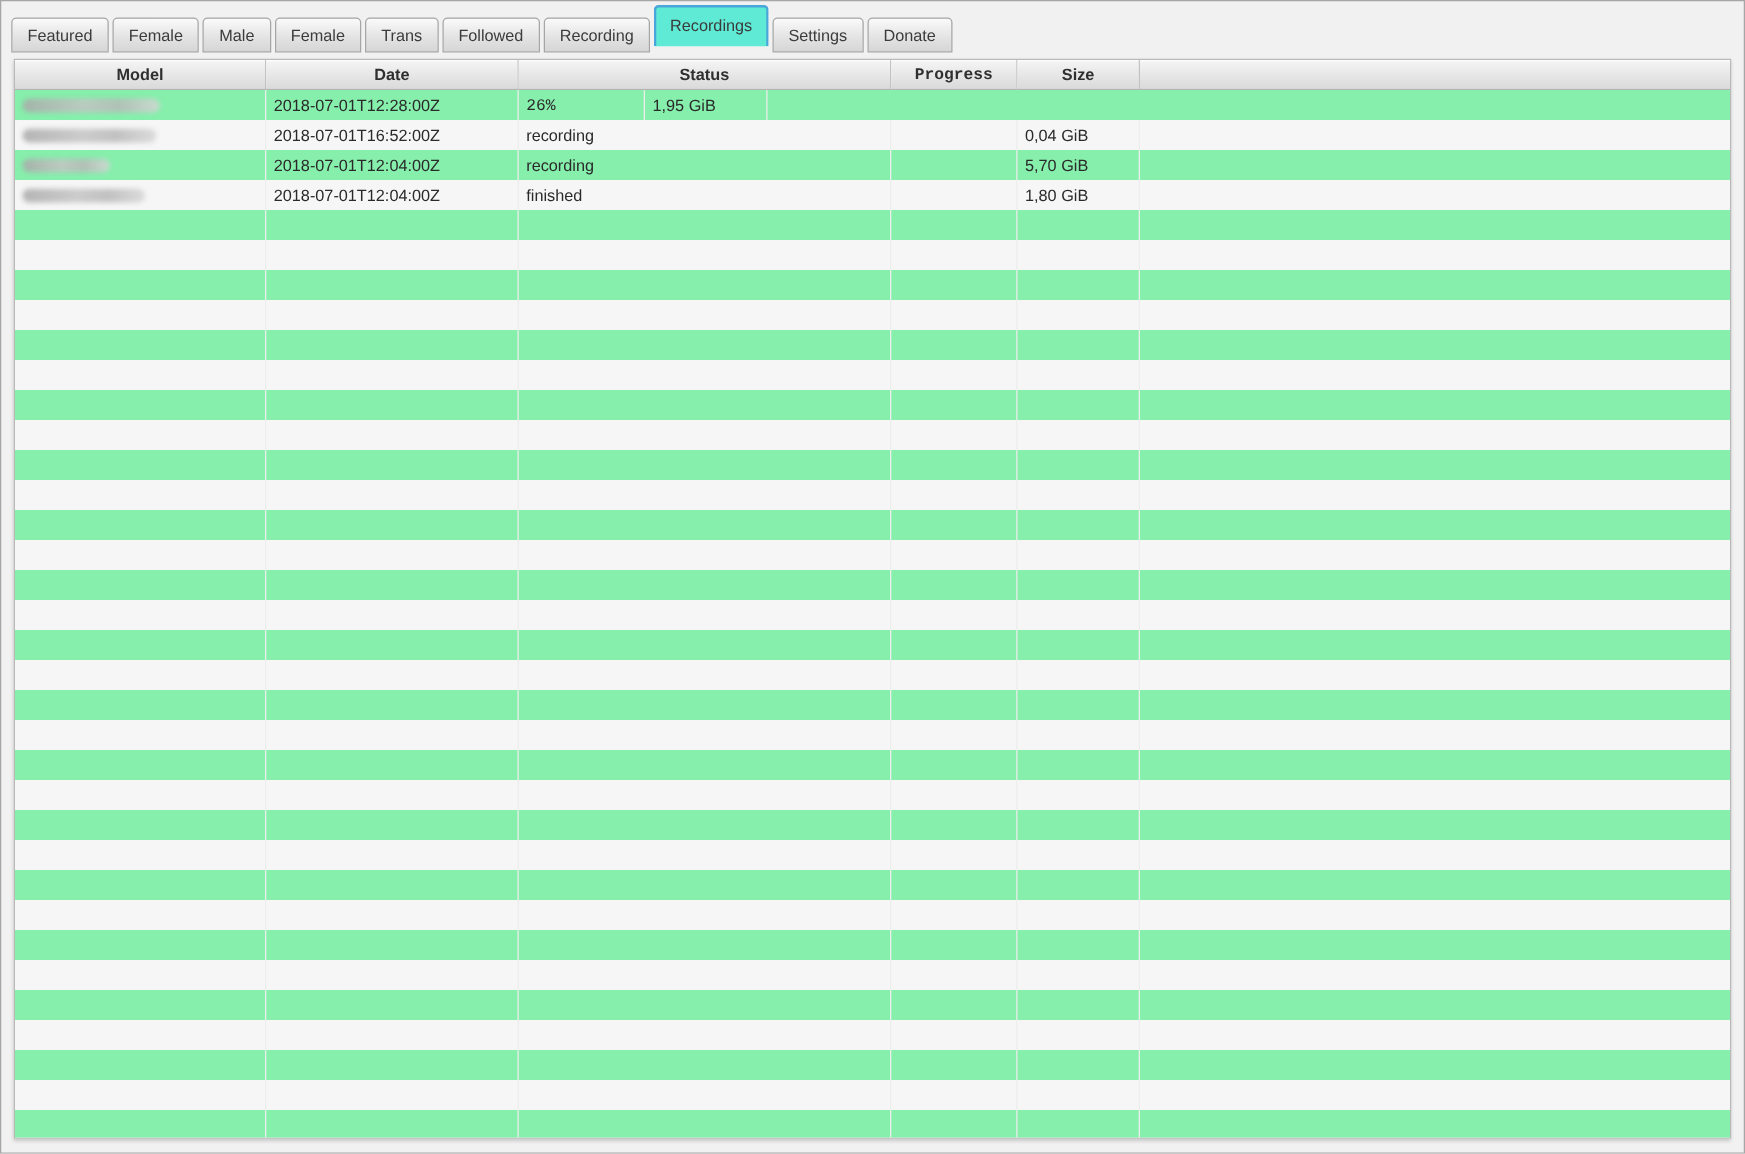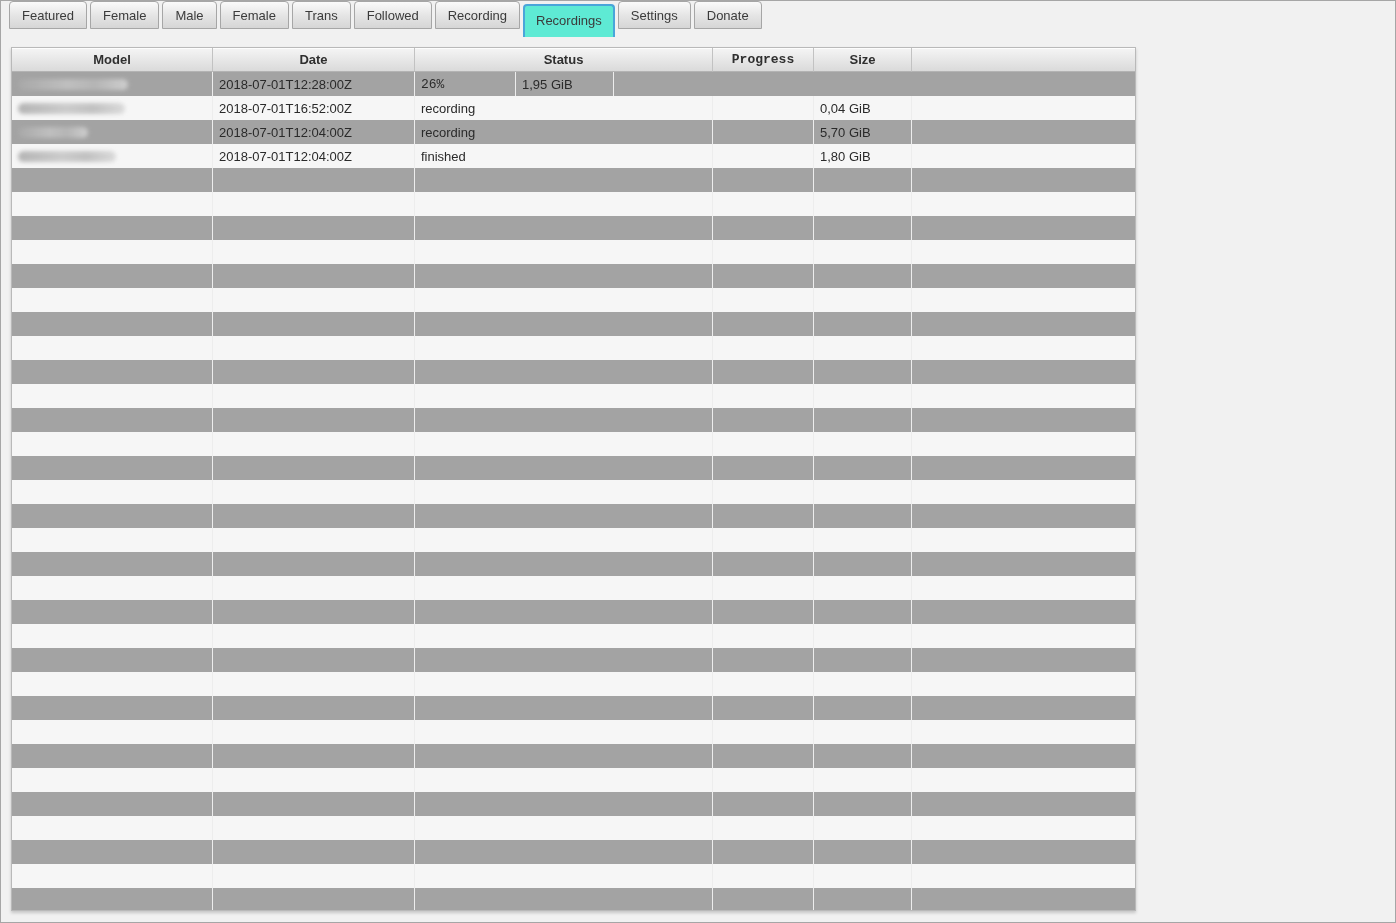--- a/index.html
+++ b/index.html
@@ -15,62 +15,62 @@
     border:1px solid #a6a6a6;
     box-sizing:border-box;
     background:#f1f1f1;
   }
   
   .tab-bar{
     display:flex;align-items:flex-start;
     padding-left:8px;height:40px;
   }
   .tab{
-    margin-top:0;margin-right:3px;height:28px;
+    margin-top:13px;margin-right:3px;height:28px;
     display:flex;align-items:center;justify-content:center;
     padding:0 12px;box-sizing:border-box;
     font-size:13px;color:#3b3b3b;
     background:linear-gradient(#fafafa,#e4e4e4 55%,#d6d6d6);
     border:1px solid #a6a6a6;
     border-radius:4px 4px 0 0;
     cursor:default;white-space:nowrap;
     font-family:inherit;
   }
   .tab.active{
     margin-top:3px;height:33px;
     background:#5eead4;
     border:2px solid #4aa5da;
     border-bottom:none;
     padding:0 11px 3px 11px;
     position:relative;z-index:2;
   }
   
   .table-wrap{
     position:absolute;left:10px;top:46px;
-    width:1125px;height:864px;
+    width:1374px;height:864px;
     background:#ffffff;
     border:1px solid #b9b9b9;
     box-shadow:0 2px 3px rgba(0,0,0,0.18);
     box-sizing:border-box;
     overflow:hidden;
   }
   .thead{display:flex;height:24px;}
   .th{
     height:24px;box-sizing:border-box;
     display:flex;align-items:center;justify-content:center;
     font-size:13px;font-weight:bold;color:#2f2f2f;
     background:linear-gradient(#f5f5f5,#dadada);
     border-right:1px solid #c2c2c2;
     border-bottom:1px solid #b3b3b3;
     box-shadow:inset 0 1px 0 #fdfdfd;
     white-space:nowrap;overflow:hidden;
   }
   .th:last-child{border-right:none;}
   .tbody{}
-  .tr{display:flex;height:24px;background:#a3a3a3;}
+  .tr{display:flex;height:24px;background:#86efac;}
   .tr.odd{background:#f6f6f6;}
   .td{
     height:24px;box-sizing:border-box;
     display:flex;align-items:center;
     padding-left:6px;
     font-size:13px;color:#2a2a2a;
     border-right:1px solid #ededed;
     white-space:nowrap;overflow:hidden;
   }
   .td:last-child{border-right:none;}

